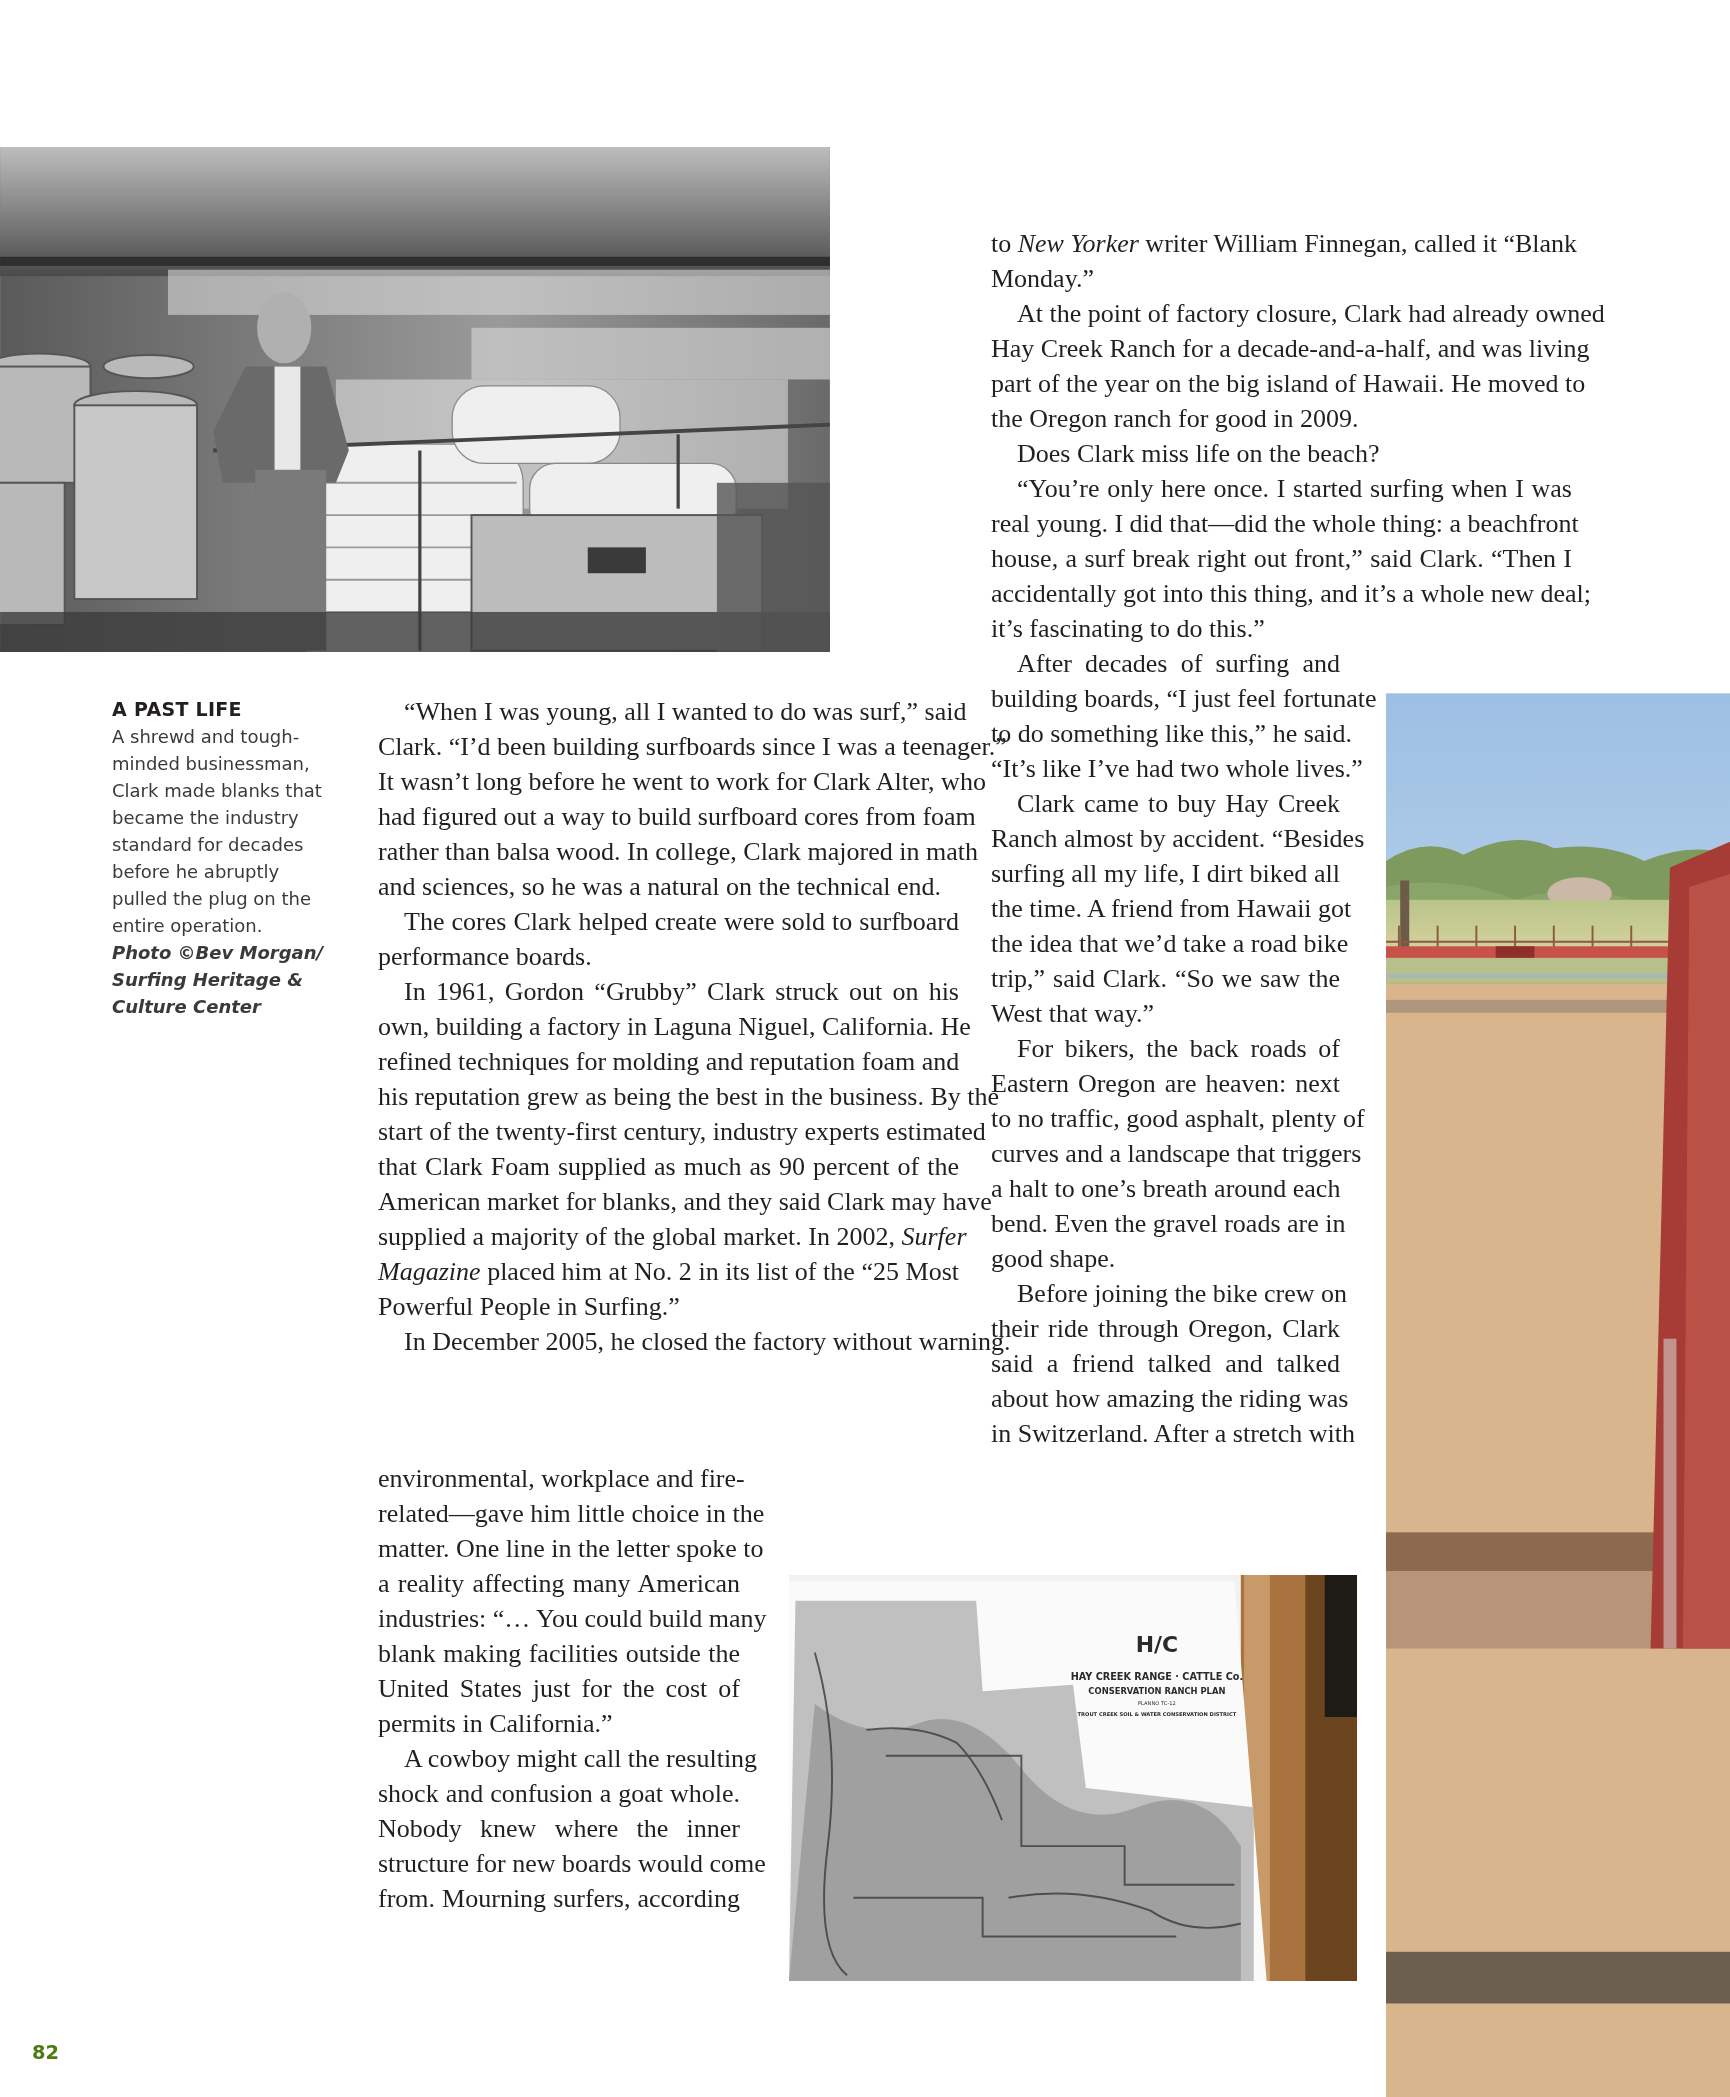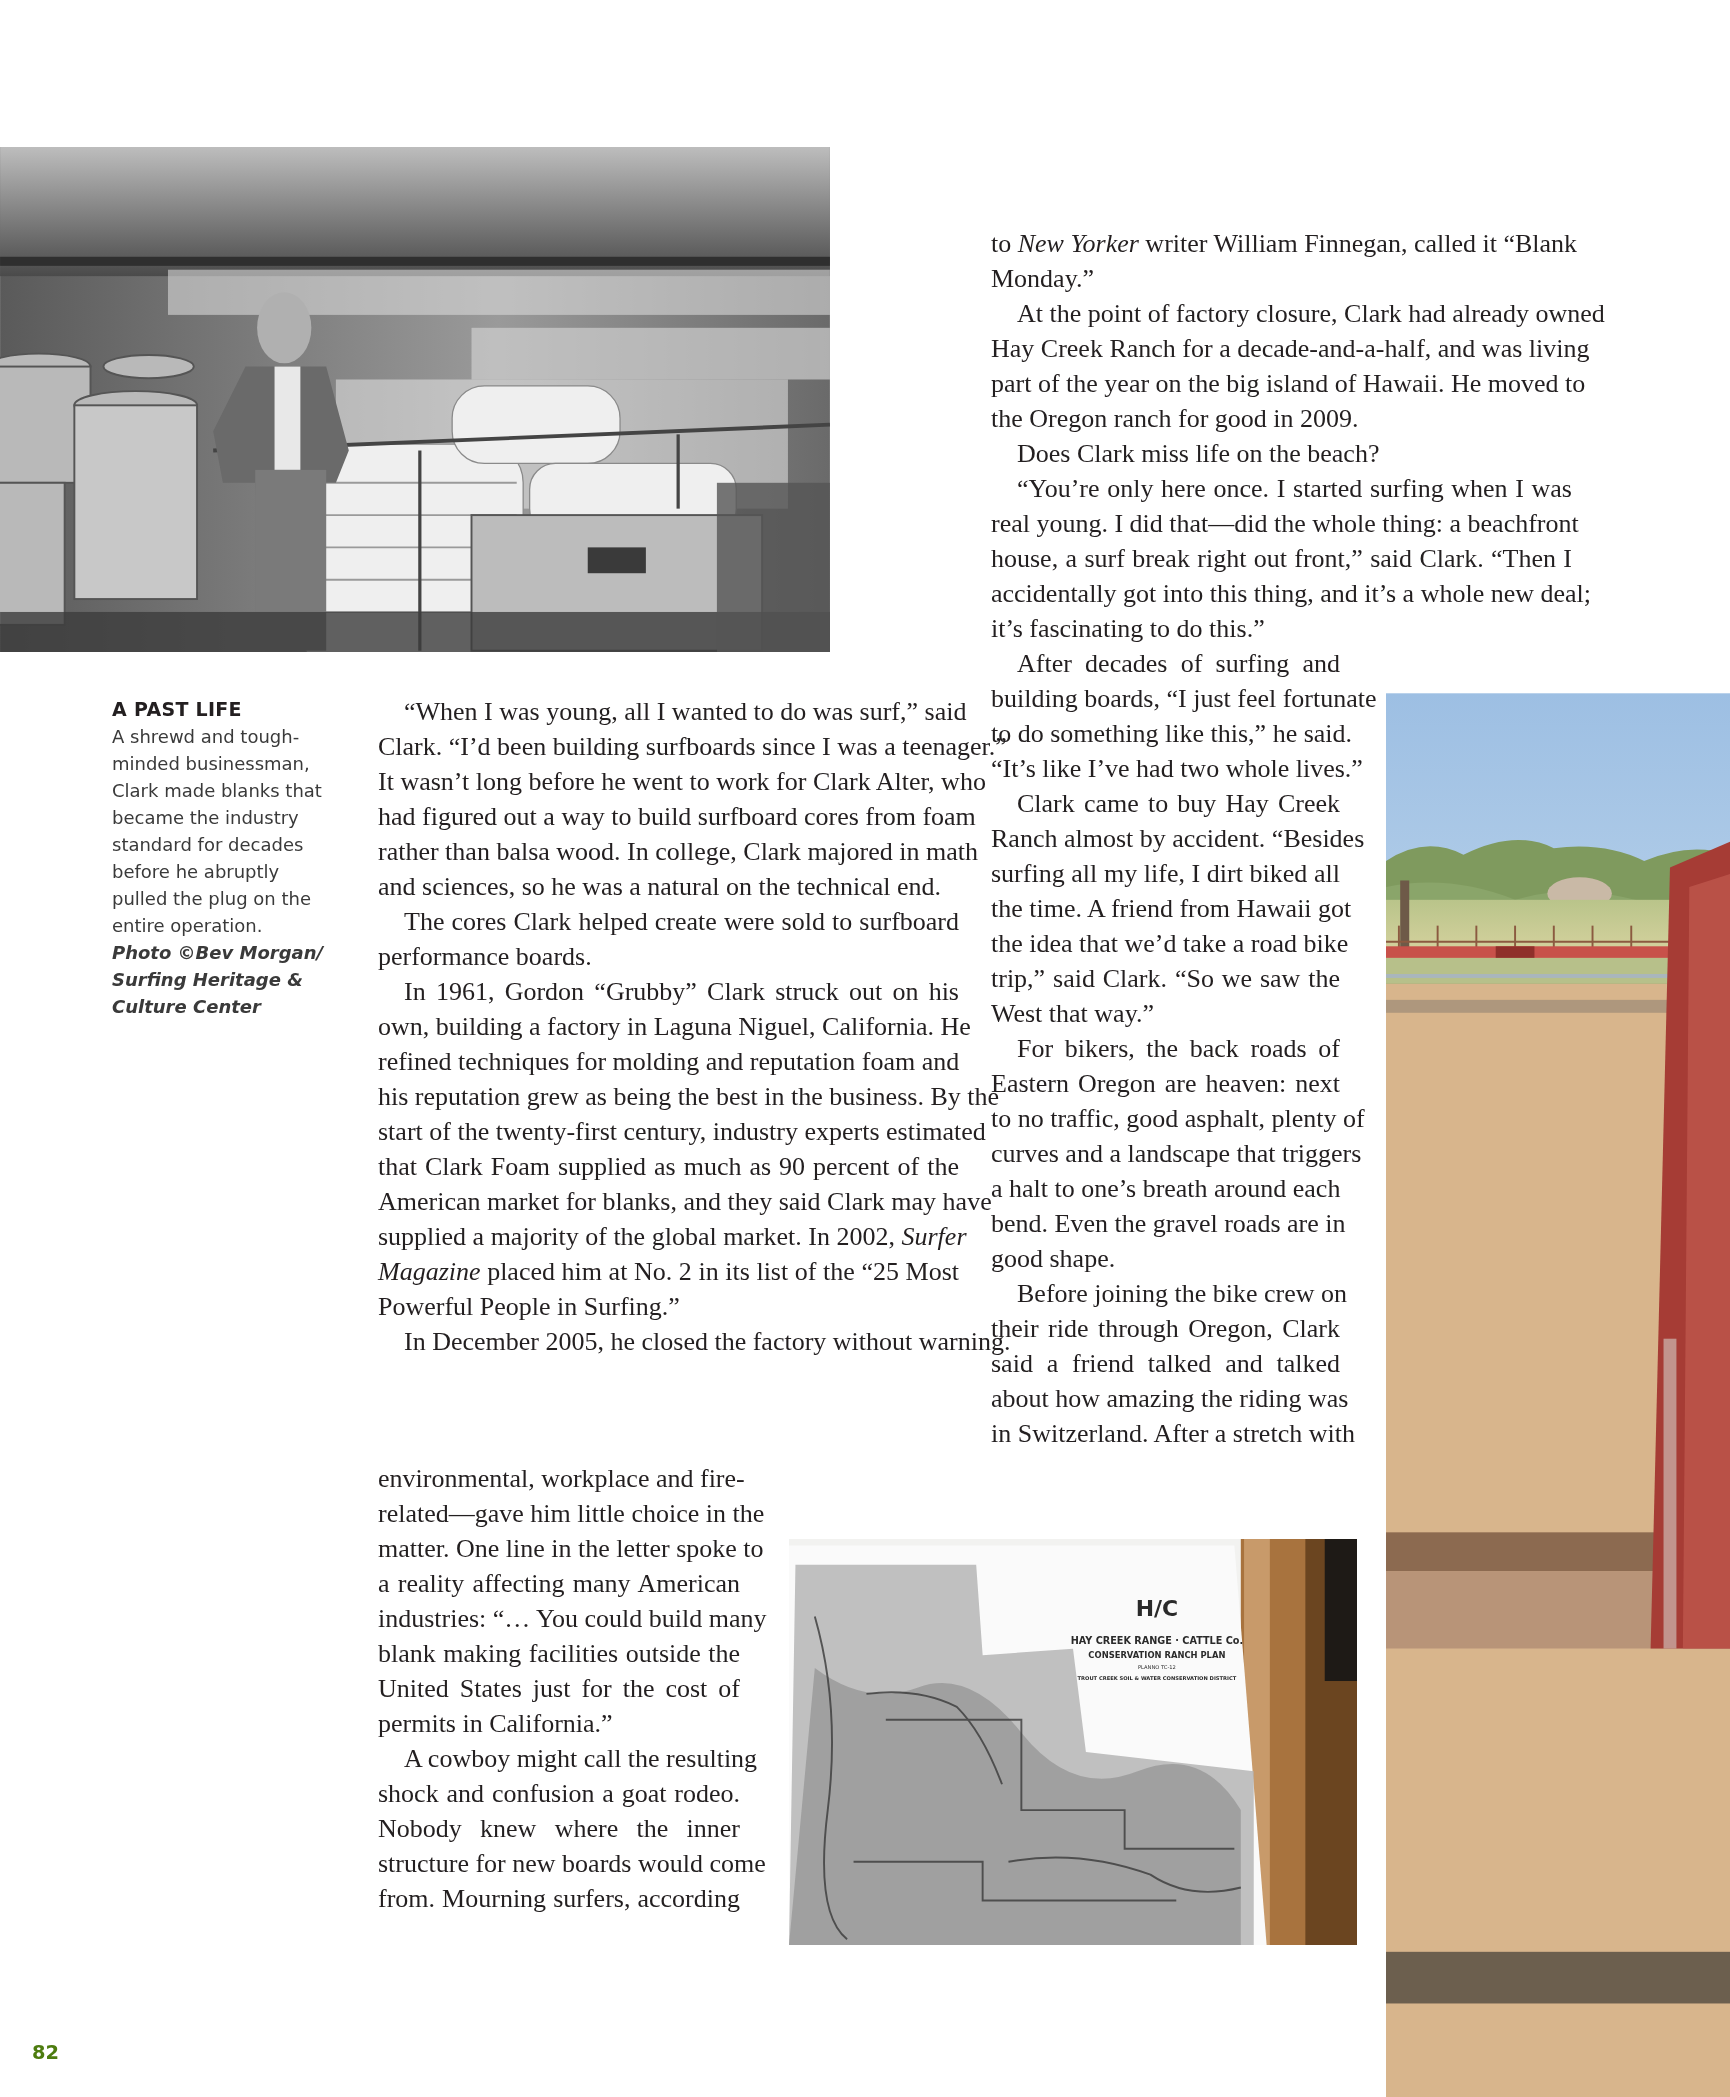--- a/index.html
+++ b/index.html
@@ -140,21 +140,21 @@
 <div class="abs body-text" id="col1-lower" style="left:378px; top:1461px; width:362px;">
     <span class="line last">environmental, workplace and fire-</span>
     <span class="line">related—gave him little choice in the</span>
     <span class="line">matter. One line in the letter spoke to</span>
     <span class="line">a reality affecting many American</span>
     <span class="line">industries: “… You could build many</span>
     <span class="line">blank making facilities outside the</span>
     <span class="line">United States just for the cost of</span>
     <span class="line last">permits in California.”</span>
     <span class="line ind">A cowboy might call the resulting</span>
-    <span class="line">shock and confusion a goat rodeo.</span>
+    <span class="line">shock and confusion a goat whole.</span>
     <span class="line">Nobody knew where the inner</span>
     <span class="line">structure for new boards would come</span>
     <span class="line">from. Mourning surfers, according</span>
   </div>
 
 <div class="abs body-text" id="col2-upper" style="left:991px; top:226px; width:581px;">
     <span class="line">to <em>New Yorker</em> writer William Finnegan, called it “Blank</span>
     <span class="line last">Monday.”</span>
     <span class="line ind">At the point of factory closure, Clark had already owned</span>
     <span class="line">Hay Creek Ranch for a decade-and-a-half, and was living</span>
@@ -187,21 +187,21 @@
     <span class="line">a halt to one’s breath around each</span>
     <span class="line">bend. Even the gravel roads are in</span>
     <span class="line last">good shape.</span>
     <span class="line ind">Before joining the bike crew on</span>
     <span class="line">their ride through Oregon, Clark</span>
     <span class="line">said a friend talked and talked</span>
     <span class="line">about how amazing the riding was</span>
     <span class="line">in Switzerland. After a stretch with</span>
   </div>
 
-<div class="abs photo" style="left:789px; top:1539px; width:568px; height:430px;">
+<div class="abs photo" style="left:789px; top:1575px; width:568px; height:430px;">
   <svg width="568" height="406" viewBox="0 0 880 629">
     <rect width="880" height="629" fill="#f2f2f0"></rect>
 
     <rect x="700" y="0" width="180" height="629" fill="#a8733e"></rect>
     <rect x="705" y="0" width="40" height="629" fill="#c89a6a"></rect>
     <rect x="800" y="0" width="80" height="629" fill="#6b4520"></rect>
     <rect x="830" y="0" width="50" height="220" fill="#1e1a16"></rect>
 
     <polygon points="0,10 690,10 740,629 0,629" fill="#fafafa"></polygon>
 

